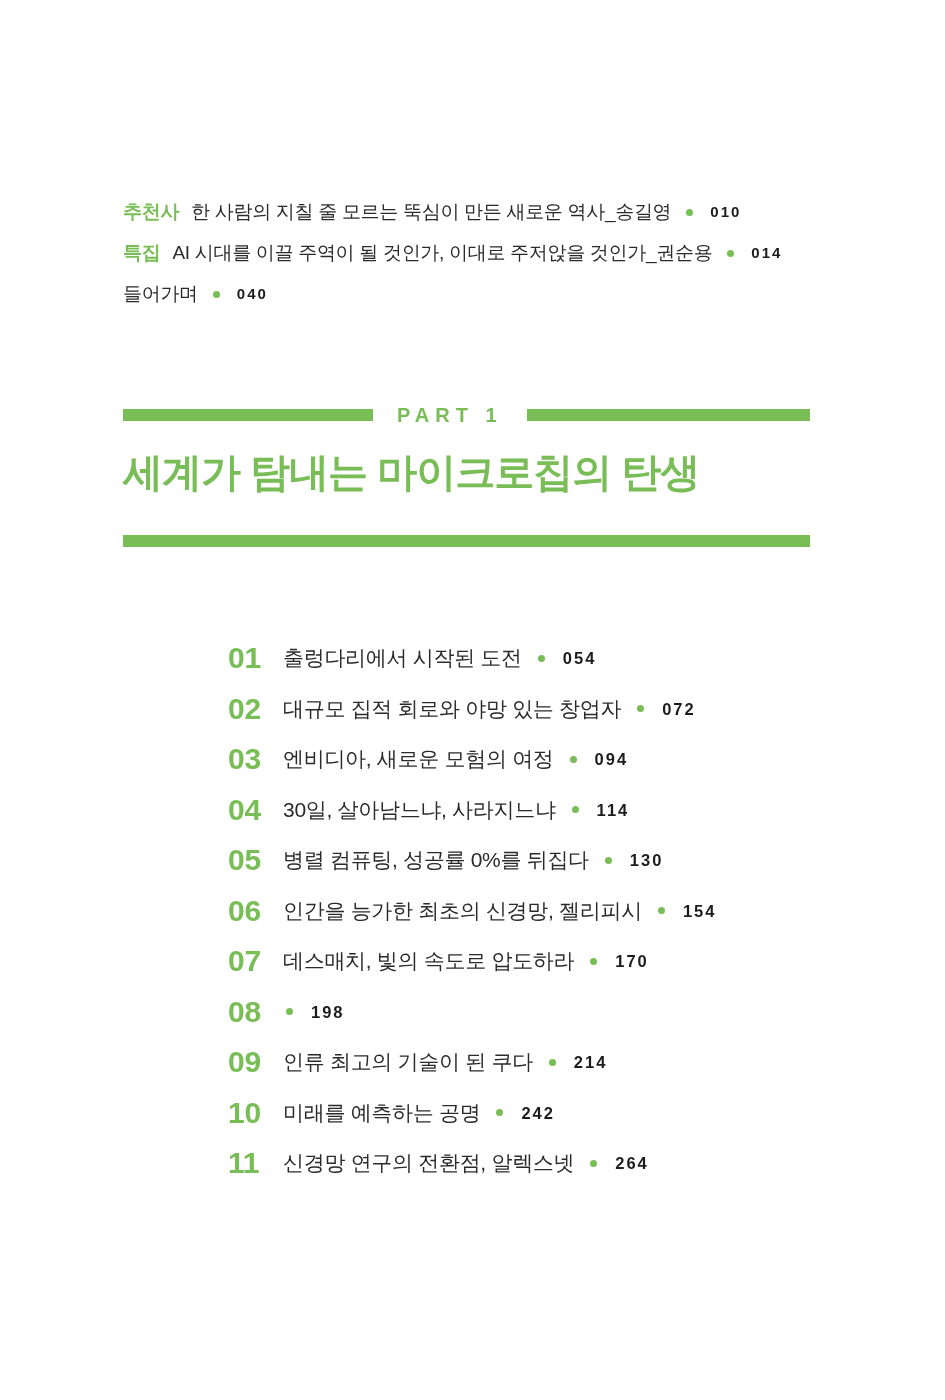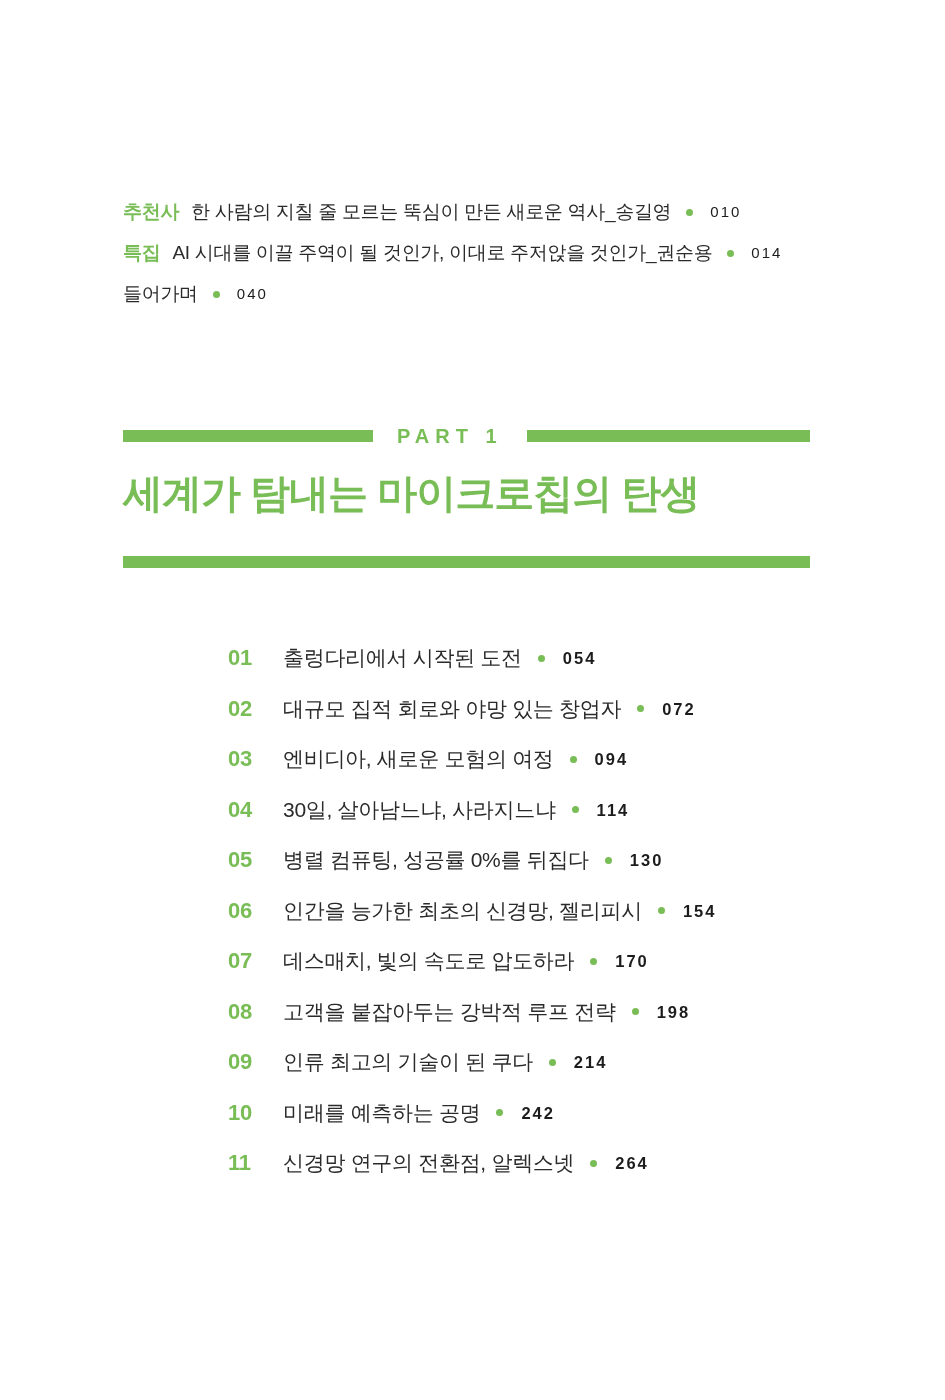--- a/index.html
+++ b/index.html
@@ -31,21 +31,21 @@
     height: 20px;
     font-size: 19px;
     line-height: 20px;
     font-weight: 500;
     letter-spacing: -0.3px;
     white-space: nowrap;
   }
   .fm-label { color: var(--green); font-weight: 700; }
   .fm-label:empty { display: none; }
   .fm-page {
-    font-weight: 400;
+    font-weight: 700;
     font-size: 15px;
     letter-spacing: 2px;
     color: var(--num, #1c1c1c);
     margin-left: 2px;
   }
 
   
   .dot {
     width: 7px;
     height: 7px;
@@ -53,21 +53,21 @@
     background: var(--green);
     flex: none;
     margin: 0 3px;
     align-self: center;
   }
 
   
   .part-header {
     position: absolute;
     left: 123px;
-    top: 426px;
+    top: 405px;
     width: 687px;
   }
   .part-label-row {
     display: flex;
     align-items: center;
     height: 20px;
   }
   .bar { background: var(--green); }
   .bar-left  { width: 250px; height: 12px; flex: none; }
   .bar-right { flex: 1; height: 12px; }
@@ -111,21 +111,21 @@
     height: 22px;
     font-size: 21px;
     line-height: 22px;
     font-weight: 500;
     letter-spacing: -0.3px;
     white-space: nowrap;
   }
   .ch-num {
     color: var(--green);
     font-weight: 700;
-    font-size: 22px;
+    font-size: 30px;
     width: 42px;
     flex: none;
   }
   .ch-page {
     font-weight: 700;
     font-size: 16.5px;
     letter-spacing: 2px;
     color: var(--num, #1c1c1c);
     margin-left: 2px;
   }
@@ -204,21 +204,20 @@
       <span class="ch-page">154</span>
     </div>
     <div class="ch-row">
       <span class="ch-num">07</span>
       <span class="ch-title">데스매치, 빛의 속도로 압도하라</span>
       <span class="dot"></span>
       <span class="ch-page">170</span>
     </div>
     <div class="ch-row">
       <span class="ch-num">08</span>
-      <span class="ch-title">고객을 붙잡아두는 강박적 루프 전략</span>
       <span class="dot"></span>
       <span class="ch-page">198</span>
     </div>
     <div class="ch-row">
       <span class="ch-num">09</span>
       <span class="ch-title">인류 최고의 기술이 된 쿠다</span>
       <span class="dot"></span>
       <span class="ch-page">214</span>
     </div>
     <div class="ch-row">

